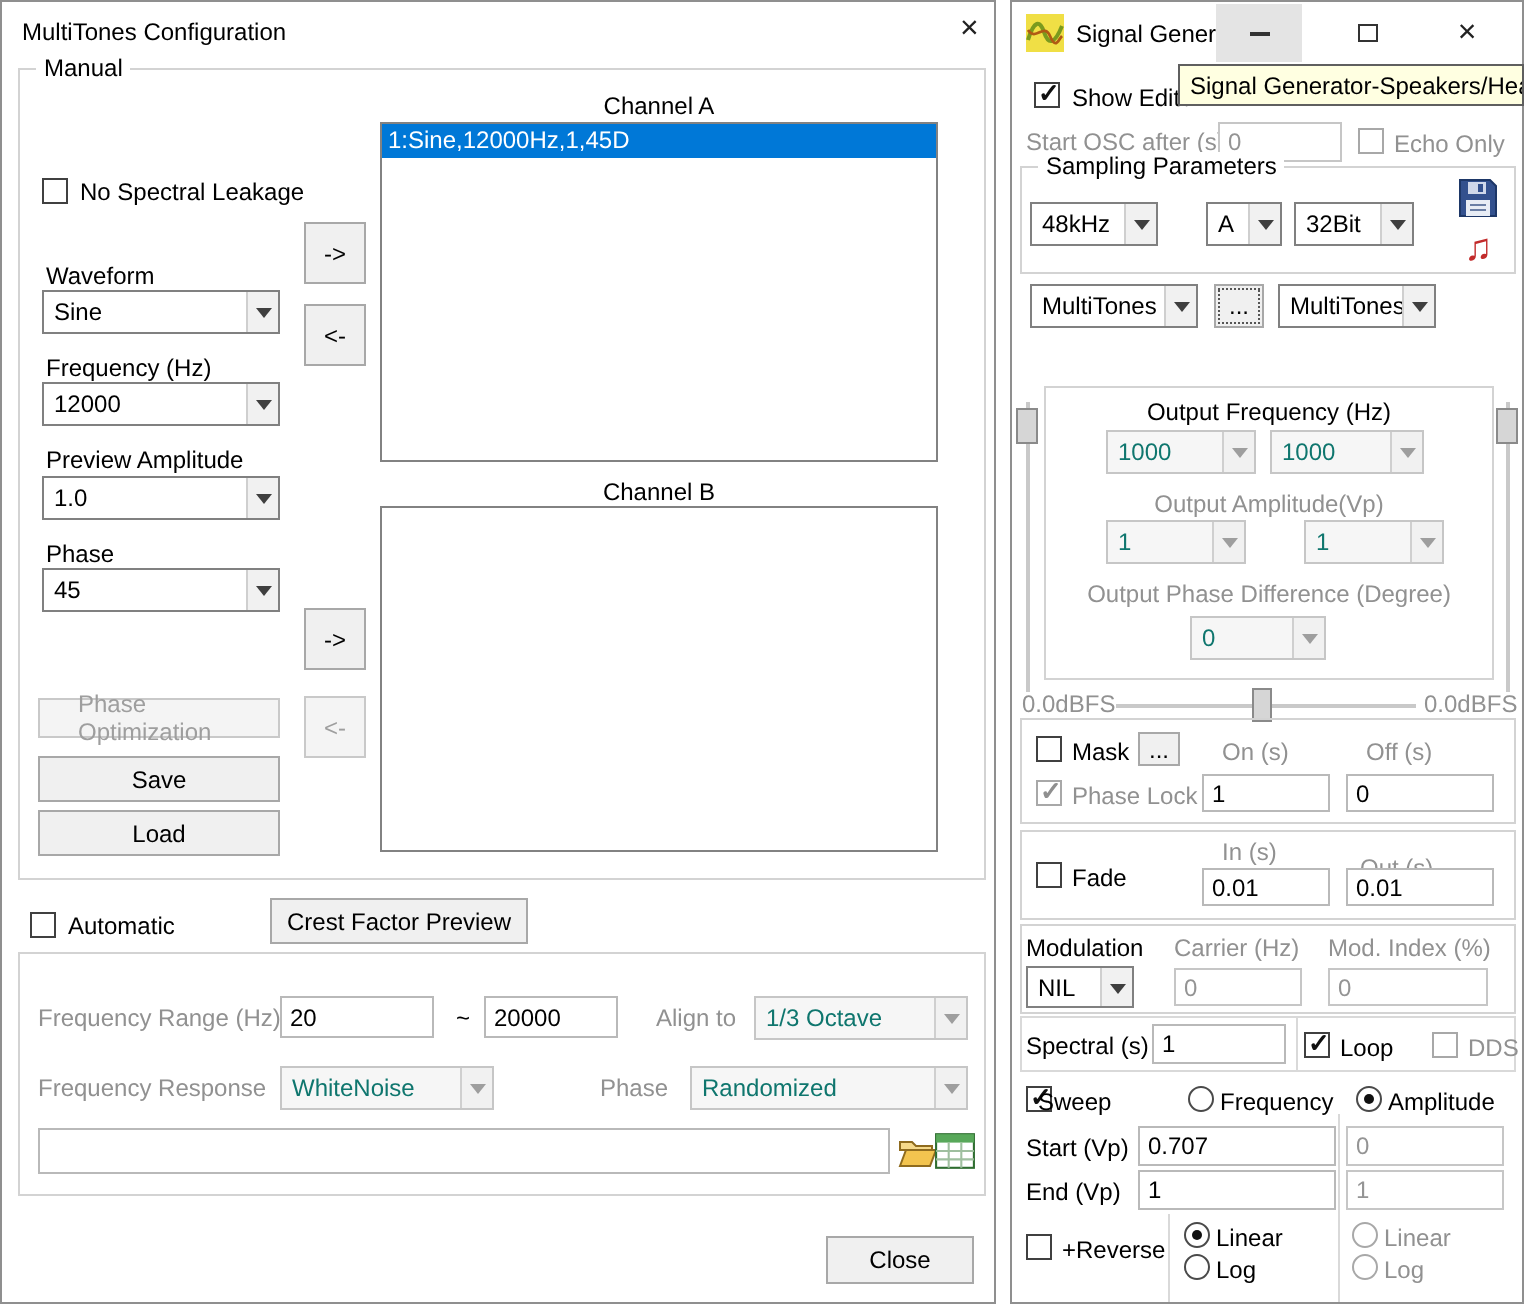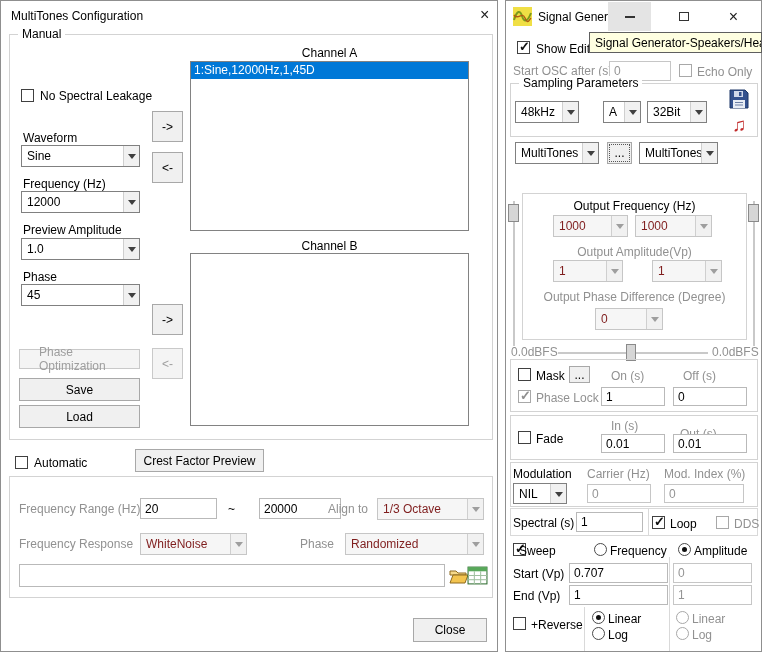--- a/index.html
+++ b/index.html
@@ -23,21 +23,21 @@
          display:flex; align-items:center; justify-content:center; cursor:default; }
   .btn.dis { color:#9e9e9e; border-color:#c9c9c9; background:#f4f4f4; }
   .btn-dots { outline:1px dotted #555; outline-offset:-3px; }
 
   .combo { position:absolute; height:22px; background:#fff; border:1px solid #808080; display:flex; align-items:stretch; }
   .combo .ctext { flex:1; padding:3px 5px; overflow:hidden; white-space:nowrap; }
   .combo .carr { width:16px; background:#f1f1f1; border-left:1px solid #cfcfcf;
                  display:flex; align-items:center; justify-content:center; }
   .combo .carr::after { content:""; width:0; height:0; border:4px solid transparent; border-top:5px solid #3f3f3f; margin-top:5px; }
   .combo.dis { border-color:#c6c6c6; background:#f6f6f6; }
-  .combo.dis .ctext { color:#7f1d1d; }
+  .combo.dis .ctext { color:#0f766e; }
   .combo.dis .carr::after { border-top-color:#9e9e9e; }
 
   .inp { position:absolute; height:21px; border:1px solid #828282; padding:2px 4px;
          font:12px "Liberation Sans", sans-serif; background:#fff; color:#000; }
   .inp.dis { color:#949494; border-color:#c6c6c6; }
   .inp.lite { border-color:#b9b9b9; }
 
   .list { position:absolute; background:#fff; border:1px solid #828282; overflow:hidden; }
   .list-item { height:17px; padding:1px 3px; white-space:nowrap; }
   .list-item.sel { background:#0078d7; color:#fff; }
@@ -126,21 +126,21 @@
 
   <span class="cb" style="left:14px;top:455px;"></span>
   <span class="lbl" style="left:33px;top:455px;">Automatic</span>
   <div class="btn" style="left:134px;top:448px;width:129px;height:23px;">Crest Factor Preview</div>
 
   <div class="grp" style="left:8px;top:475px;width:484px;height:122px;"></div>
 
   <span class="lbl gray" style="left:18px;top:501px;">Frequency Range (Hz)</span>
   <input class="inp lite" style="left: 139px; top: 497px; width: 77px;" value="20">
   <span class="lbl" style="left:227px;top:501px;">~</span>
-  <input class="inp lite" style="left: 241px; top: 497px; width: 82px; margin-left: 17px;" value="20000">
+  <input class="inp lite" style="left: 241px; top: 497px; width: 67px;" value="20000">
   <span class="lbl gray" style="left:327px;top:501px;">Align to</span>
   <div class="combo dis" style="left:376px;top:497px;width:107px;">
     <span class="ctext">1/3 Octave</span>
     <span class="carr"></span>
   </div>
 
   <span class="lbl gray" style="left:18px;top:536px;">Frequency Response</span>
   <div class="combo dis" style="left:139px;top:532px;width:107px;">
     <span class="ctext">WhiteNoise</span>
     <span class="carr"></span>

